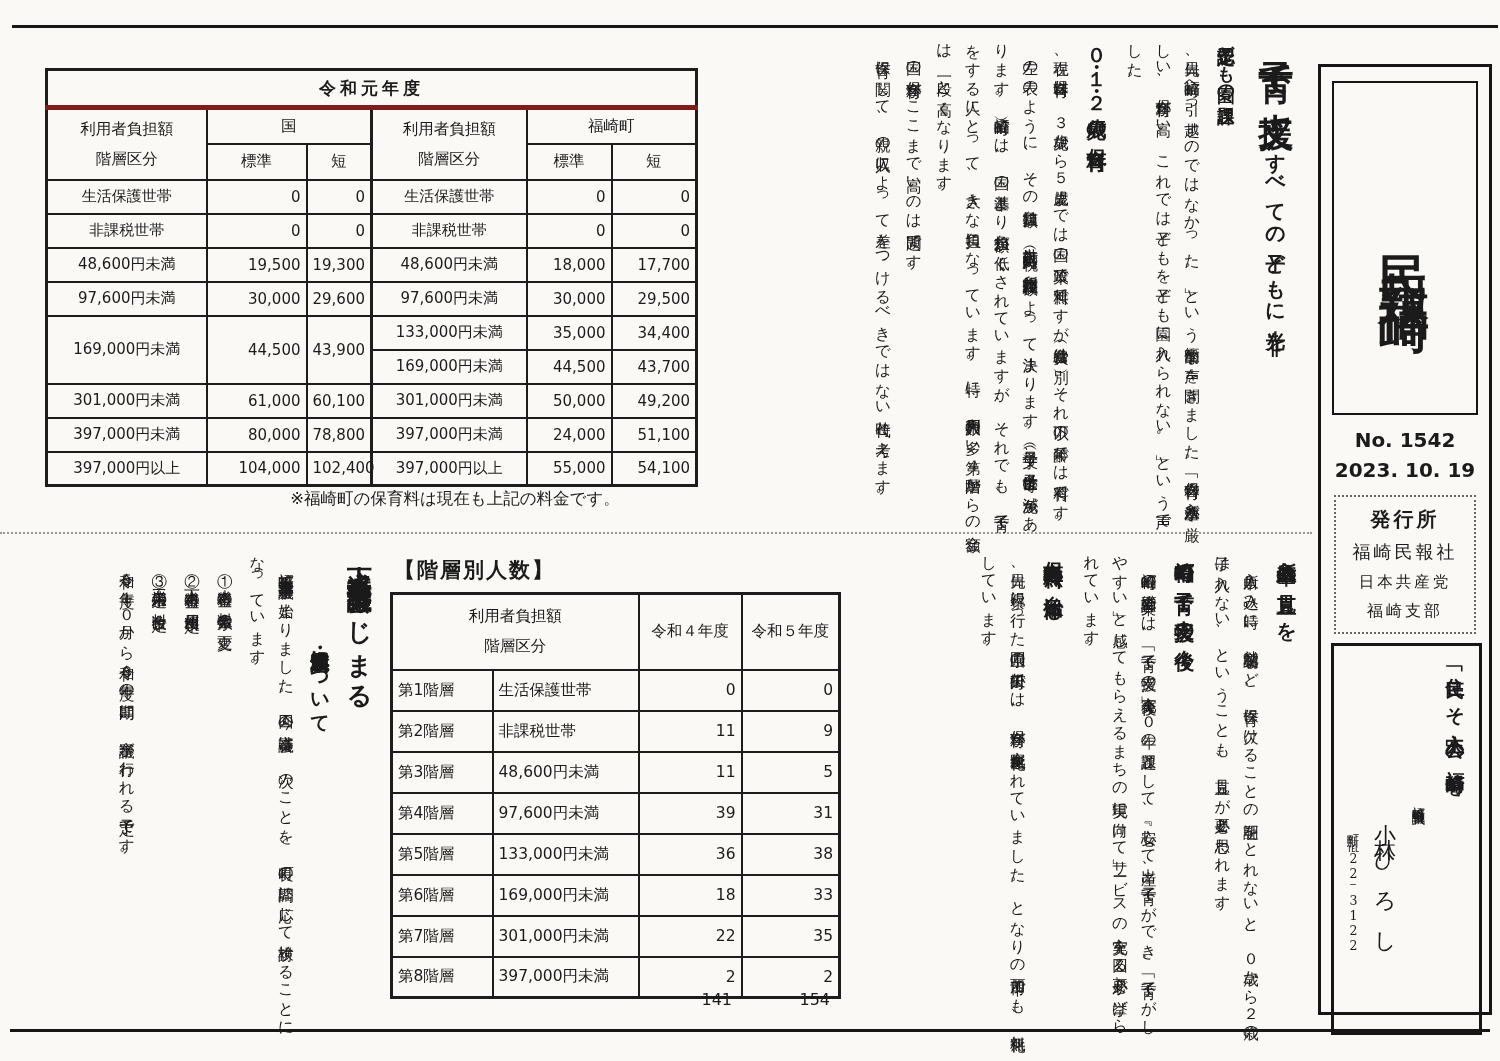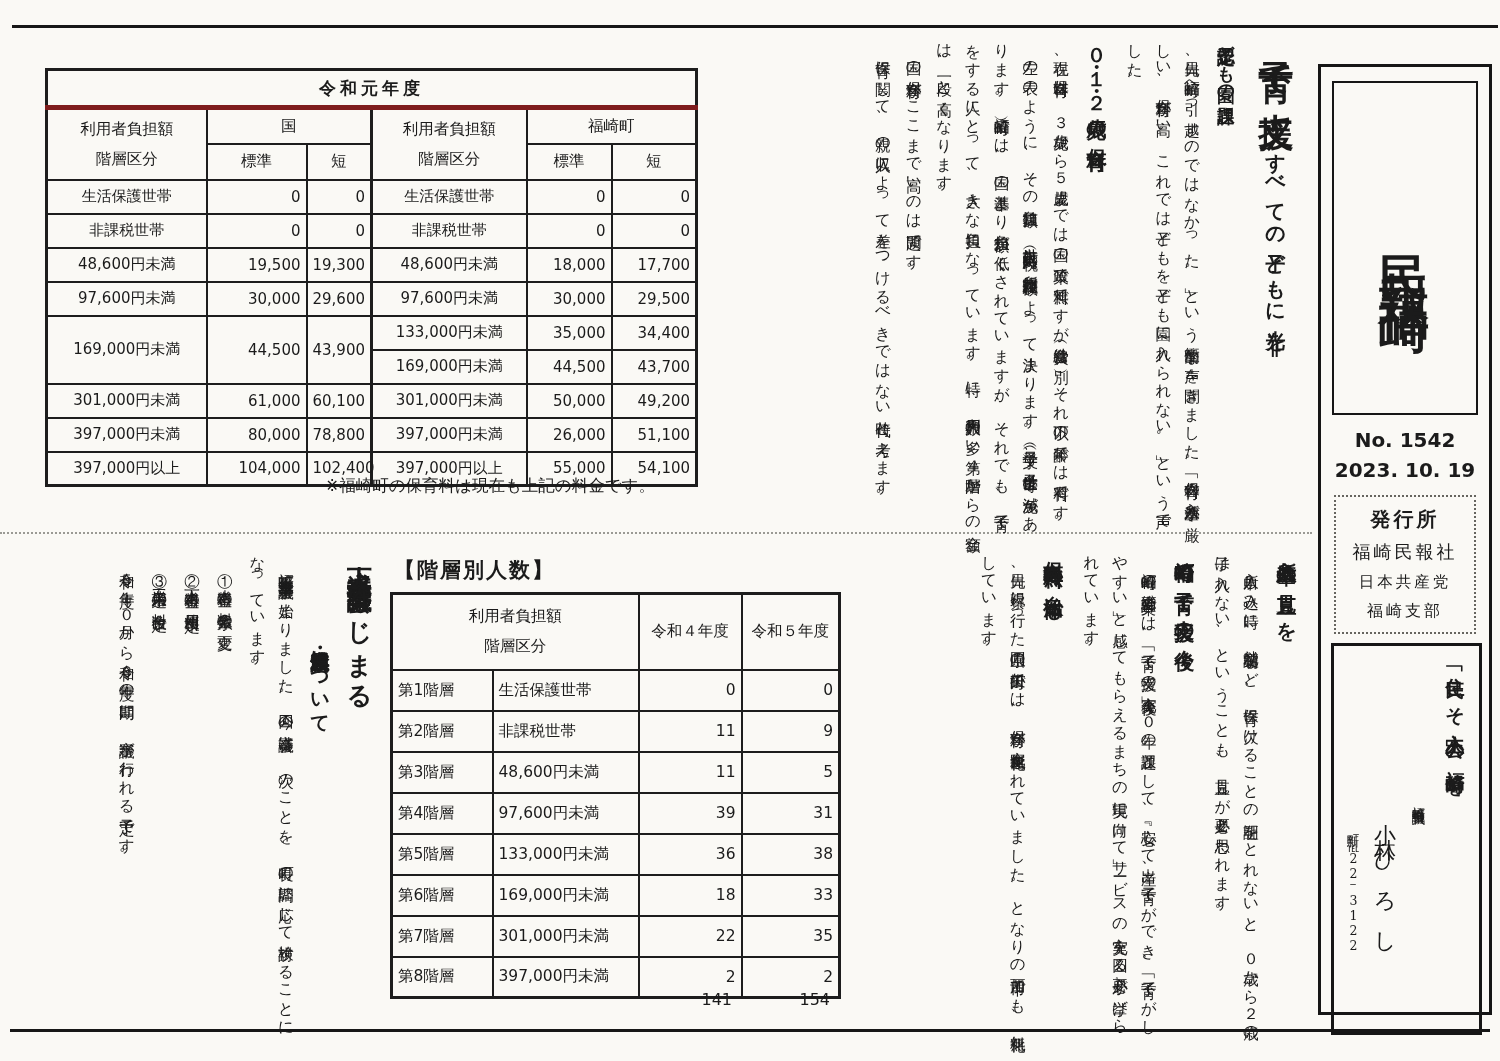--- a/index.html
+++ b/index.html
@@ -17,21 +17,21 @@
   td { border:2px solid #1d1d1d; font-size:15px; padding:2px 5px; font-family:"DejaVu Sans", sans-serif; }
   .num { text-align:right; }
   .cat { text-align:center; }
 
   .fee-table { position:absolute; left:45px; top:68px; width:650px; border:3px solid #1d1d1d; }
   .fee-table .t-title { text-align:center; font-size:17px; font-weight:700; height:38px; border-bottom:5px solid #7f1d1d; letter-spacing:4px; }
   .fee-table .hd { text-align:center; height:36px; font-size:15.5px; }
   .fee-table .hd span { display:block; line-height:1.95; }
   .fee-table .sep { border-left:3px solid #1d1d1d; }
   .fee-table td.data { height:34px; }
-  .fee-note { position:absolute; left:255px; top:475px; width:400px; text-align:right; font:16.5px "DejaVu Sans", sans-serif; }
+  .fee-note { position:absolute; left:255px; top:488px; width:400px; text-align:center; font:16.5px "DejaVu Sans", sans-serif; }
 
   .tier-caption { position:absolute; left:394px; top:556px; font:700 21px "DejaVu Sans", sans-serif; letter-spacing:2px; }
   .tier-table { position:absolute; left:390px; top:592px; width:448px; border:3px solid #1d1d1d; }
   .tier-table .hd { text-align:center; height:76px; font-size:15.5px; }
   .tier-table .hd span { display:block; line-height:1.9; }
   .tier-table td.data { height:41px; font-size:15.5px; }
   .tier-totals { position:absolute; left:390px; top:990px; width:448px; display:flex; font:16px "DejaVu Sans", sans-serif;align-items:center; }
   .tier-totals .sp { flex:1; }
   .tier-totals span.tot { width:103px; text-align:right; padding-right:8px; }
   .tier-totals span.tot:last-child { width:98px; }
@@ -159,21 +159,21 @@
         <td class="data num">60,100</td>
         <td class="data cat sep">301,000円未満</td>
         <td class="data num">50,000</td>
         <td class="data num">49,200</td>
       </tr>
       <tr>
         <td class="data cat">397,000円未満</td>
         <td class="data num">80,000</td>
         <td class="data num">78,800</td>
         <td class="data cat sep">397,000円未満</td>
-        <td class="data num">26,000</td>
+        <td class="data num">24,000</td>
         <td class="data num">51,100</td>
       </tr>
       <tr>
         <td class="data cat">397,000円以上</td>
         <td class="data num">104,000</td>
         <td class="data num">102,400</td>
         <td class="data cat sep">397,000円以上</td>
         <td class="data num">55,000</td>
         <td class="data num">54,100</td>
       </tr>

